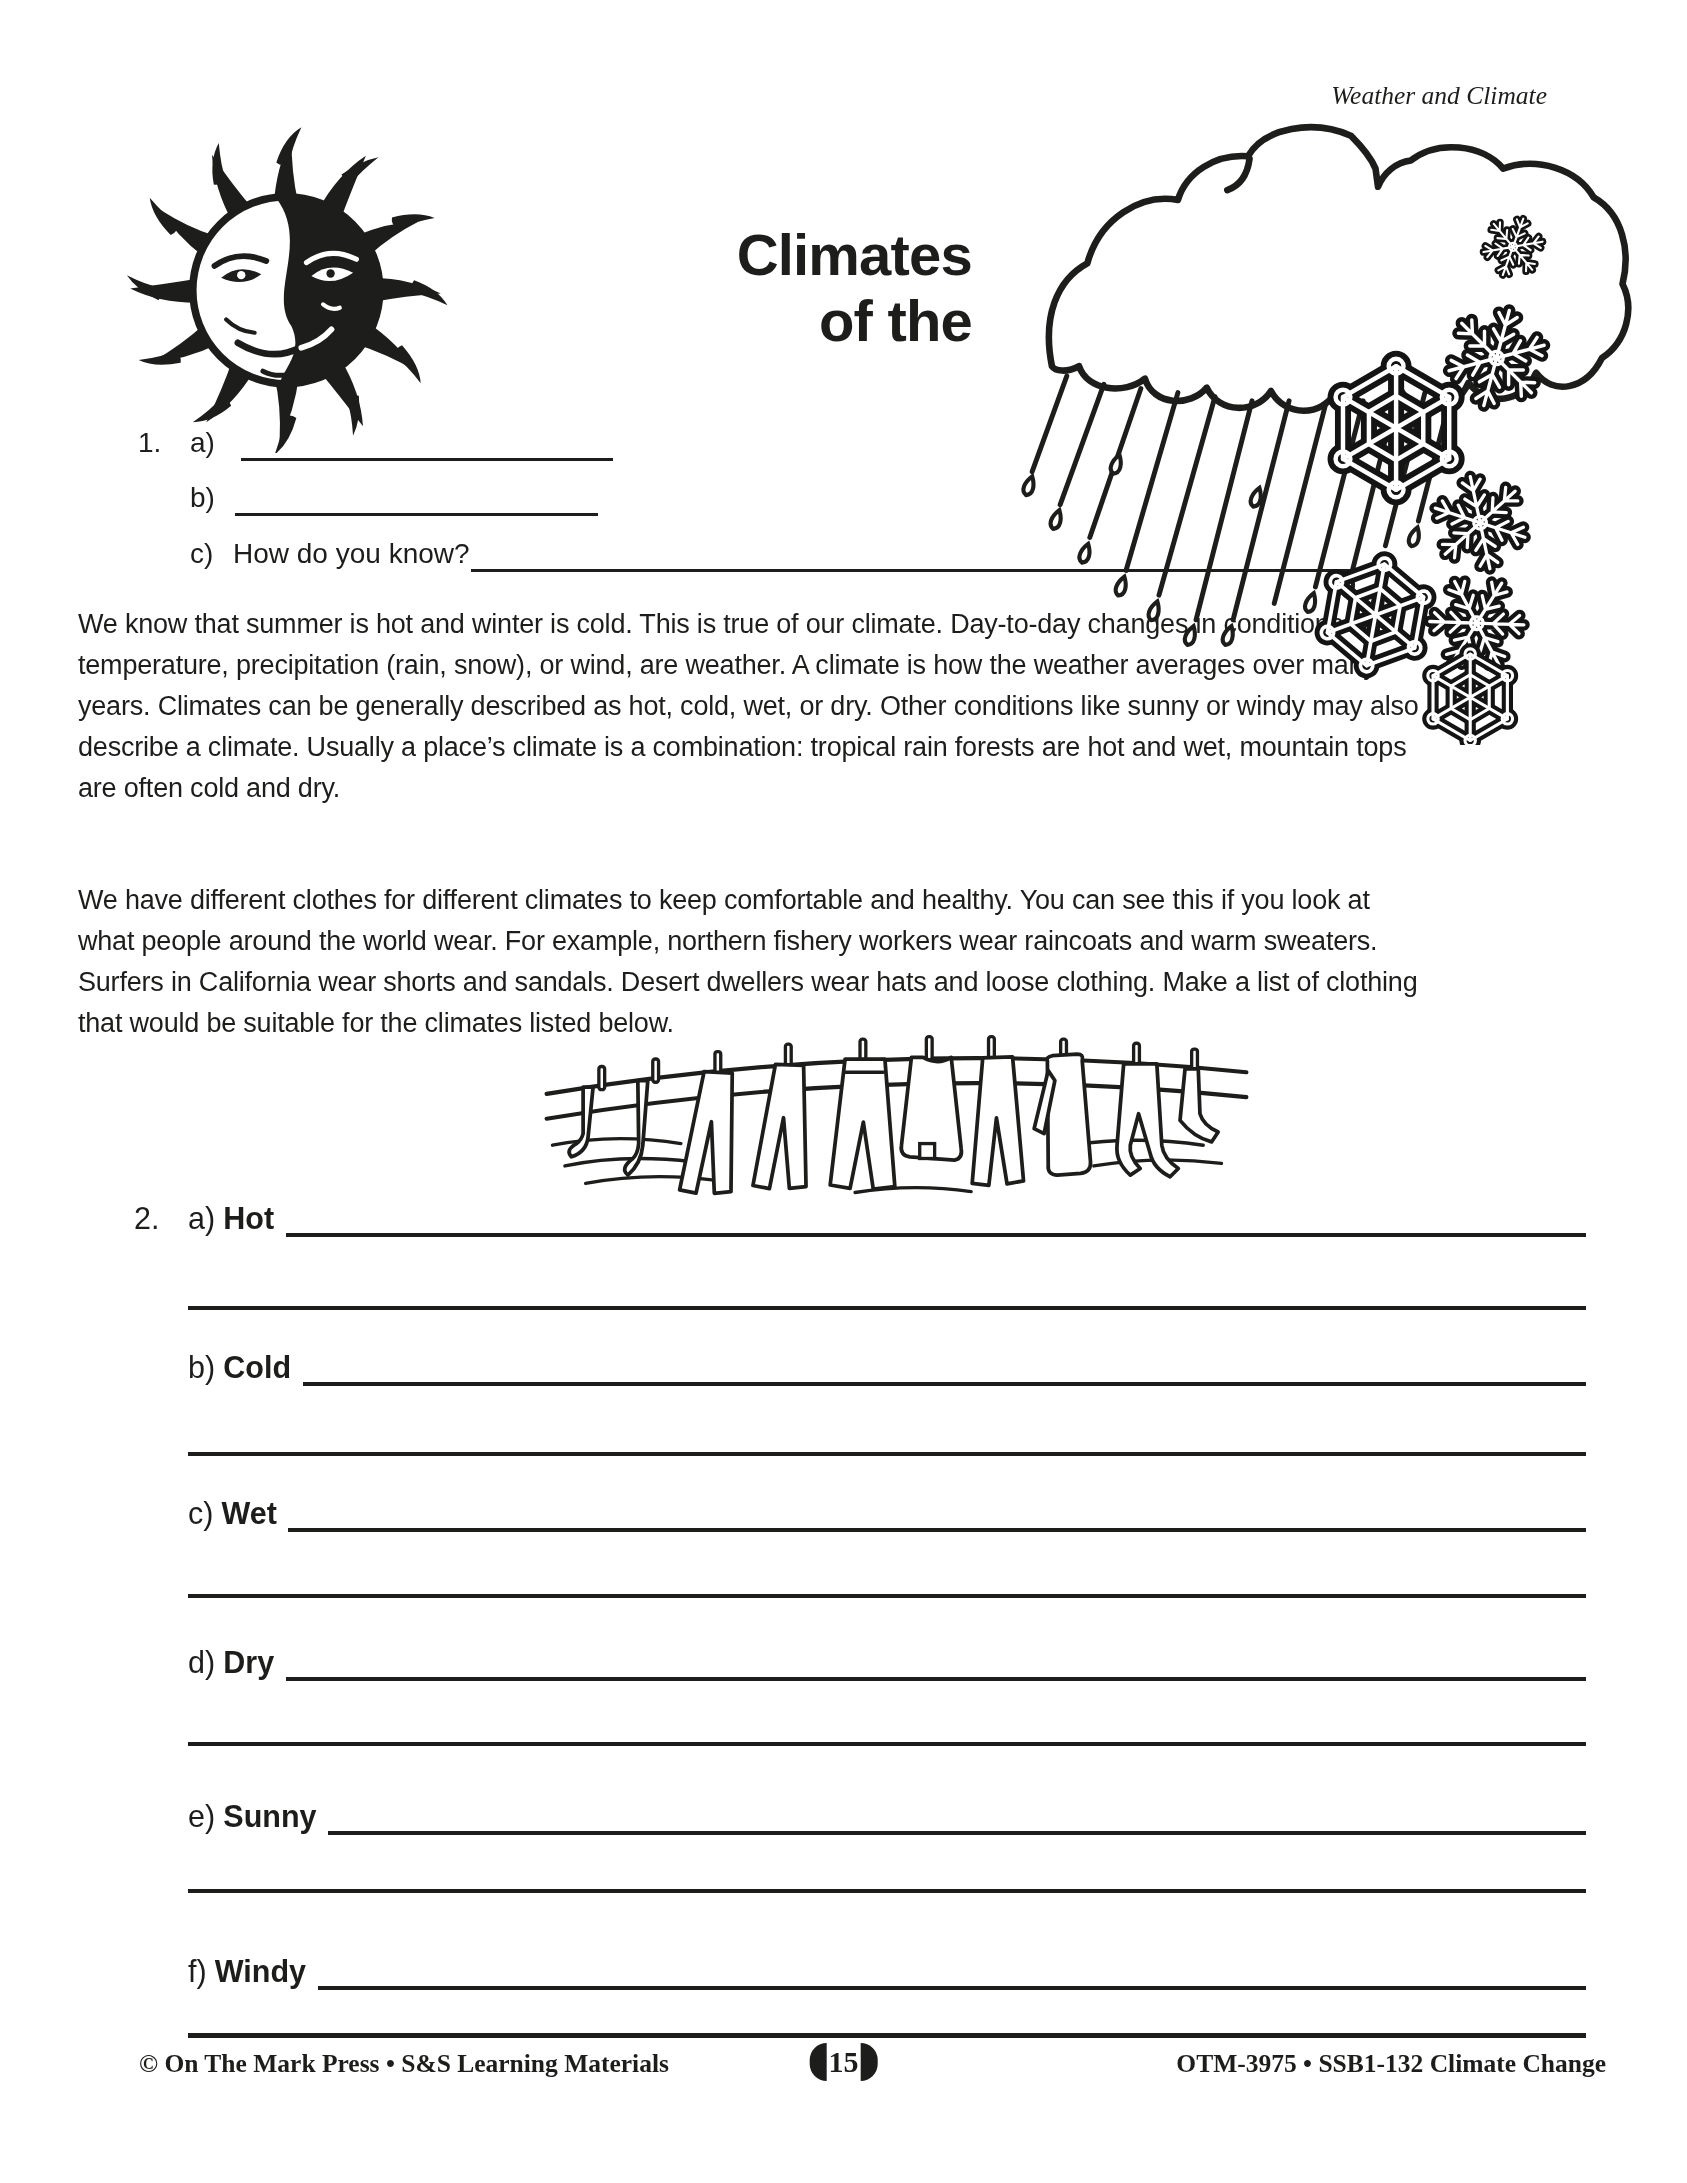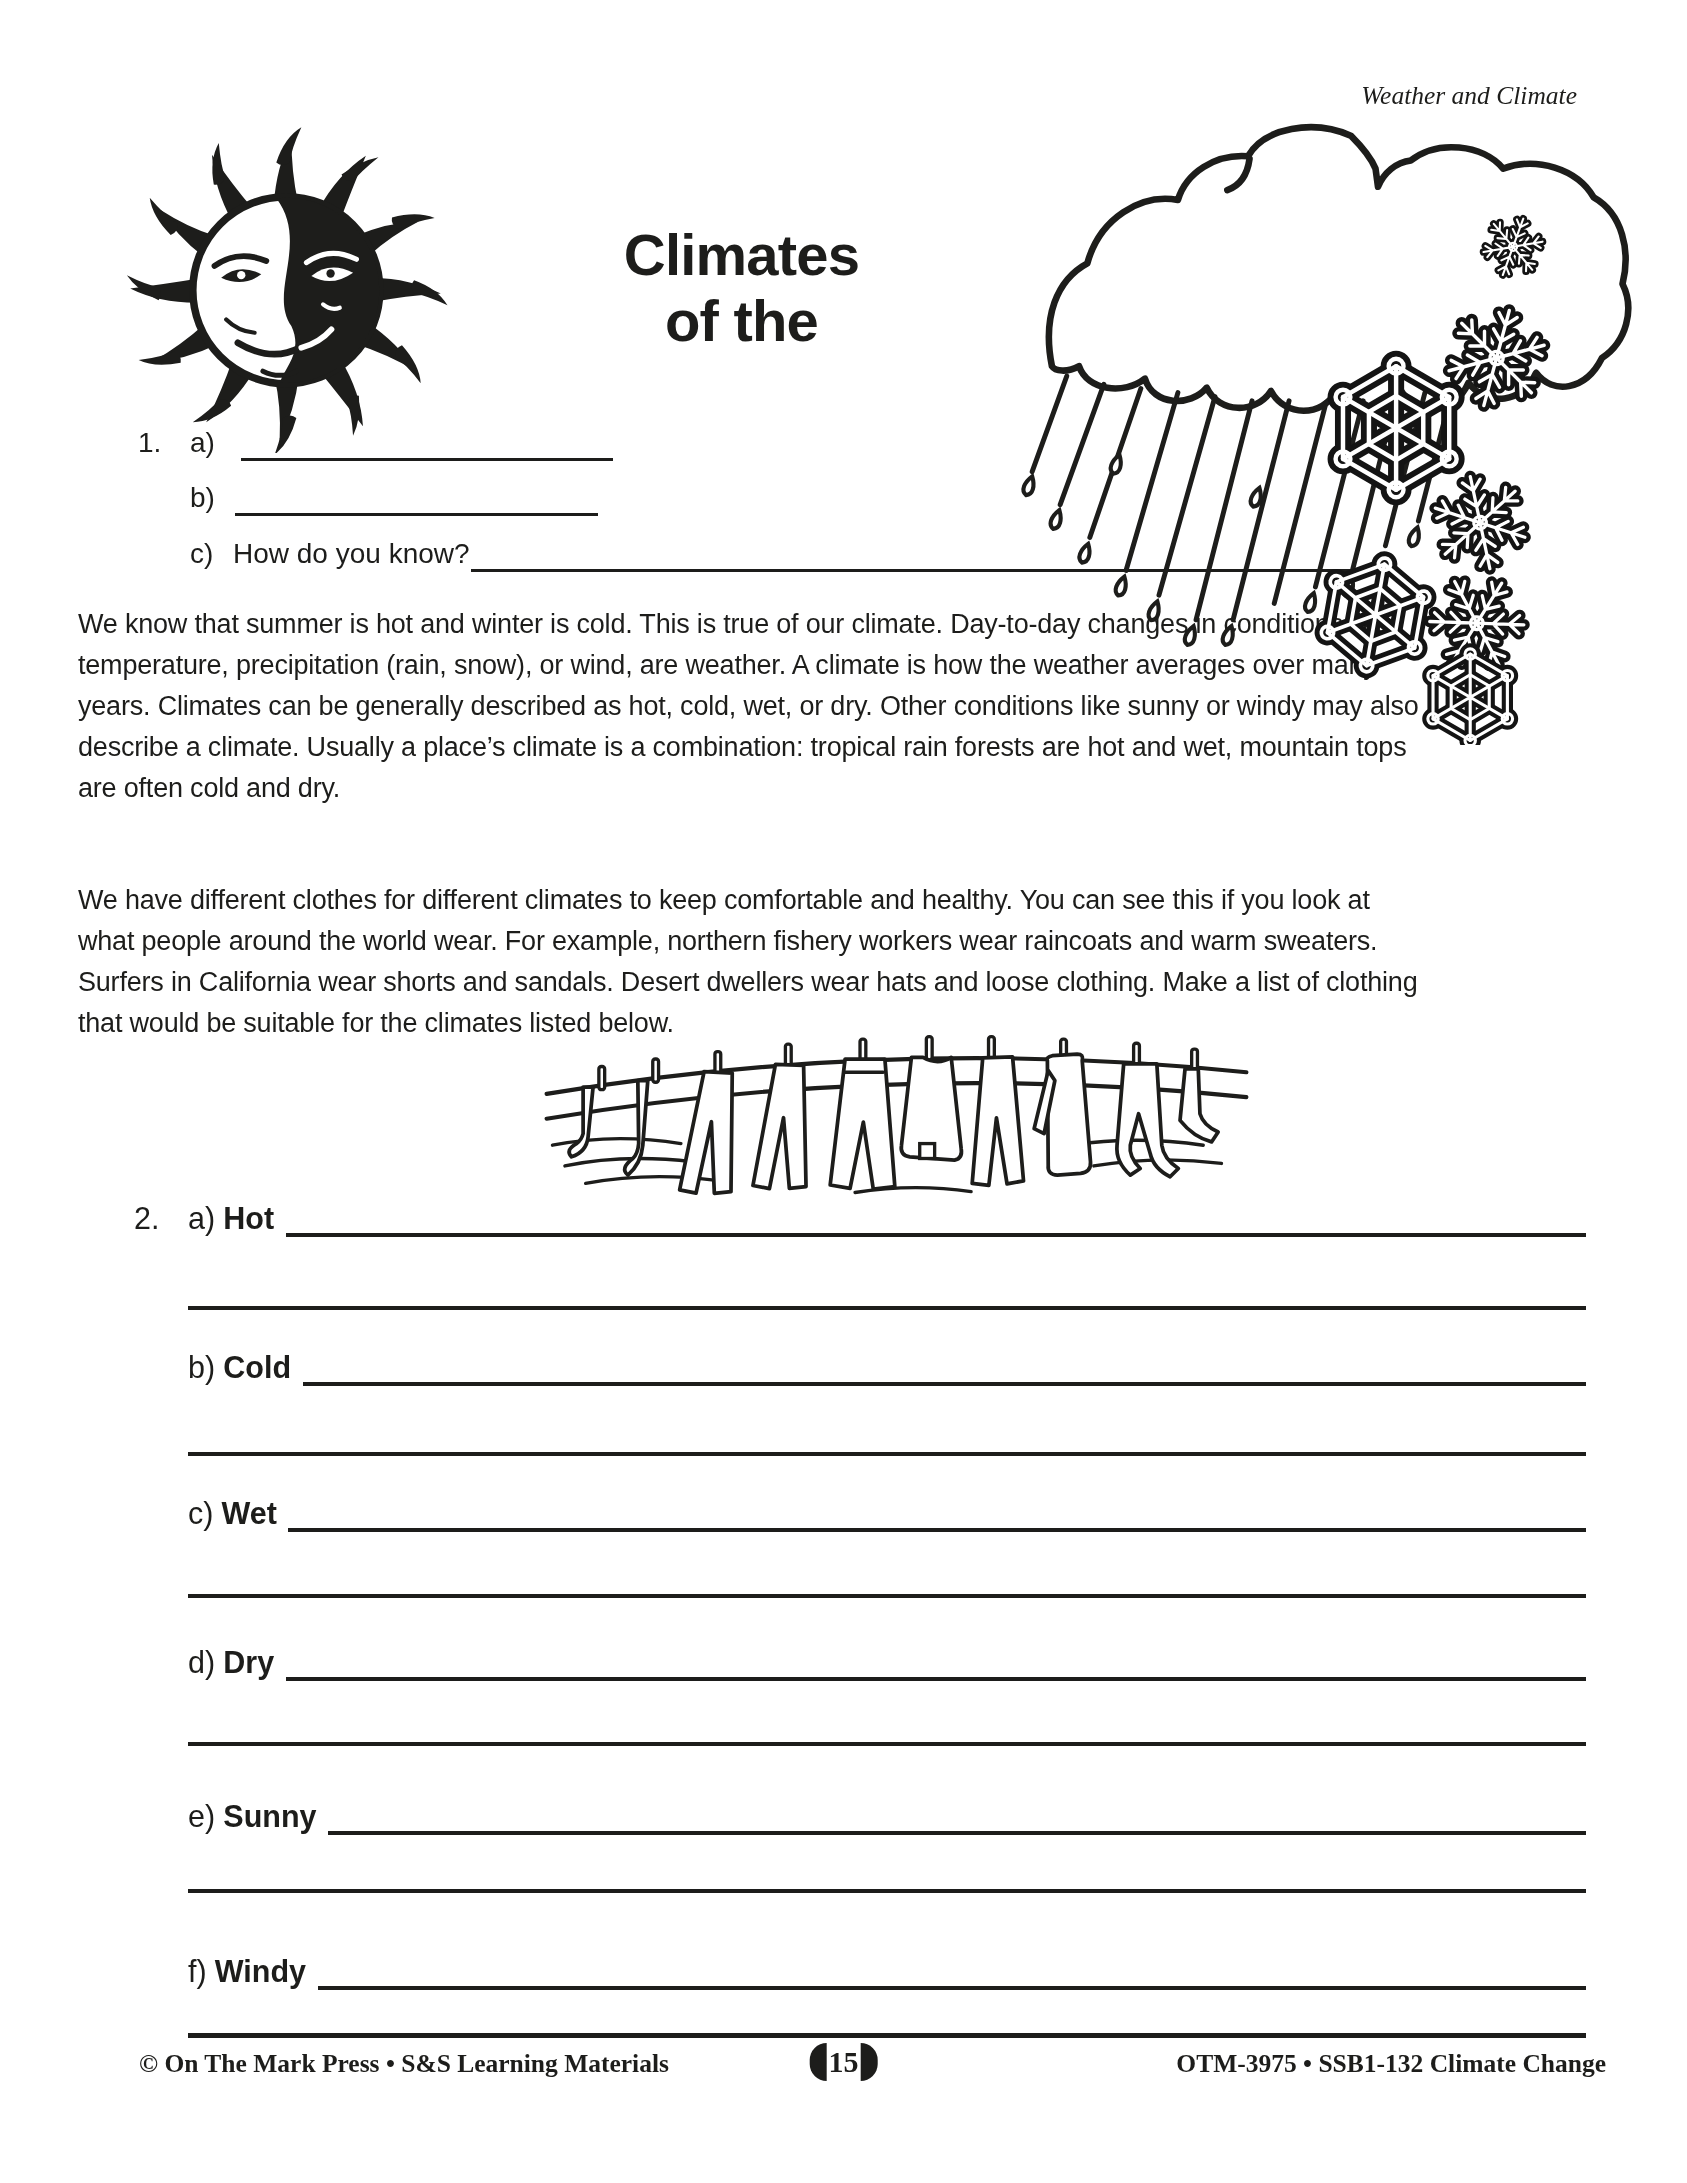--- a/index.html
+++ b/index.html
@@ -6,28 +6,28 @@
   .page{
     position:relative;
     width:1687px;height:2183px;
     background:#ffffff;
     font-family:"Liberation Sans",sans-serif;
     color:#1d1d1b;
     overflow:hidden;
   }
   
   .hdr-right{
-    position:absolute;top:81px;right:110px;
+    position:absolute;top:81px;right:140px;
     font-family:"Liberation Serif",serif;
     font-style:italic;font-size:25.5px;color:#1d1d1b;
   }
   
   .title{
     position:absolute;left:511px;top:222px;width:461px;
-    text-align:center;font-weight:800;font-size:58px;line-height:66px;
+    text-align:right;font-weight:800;font-size:58px;line-height:66px;
     letter-spacing:-0.8px;color:#1d1d1b;
   }
   
   .sun-wrap{position:absolute;left:111px;top:119px;width:354px;height:334px;}
   .cloud-wrap{position:absolute;left:1009px;top:111px;width:626px;height:634px;z-index:3;}
   .line-art{stroke:#1d1d1b;stroke-linecap:round;stroke-linejoin:round;fill:none;}
   .fillink{fill:#1d1d1b;stroke:none;}
   .garment{fill:#ffffff;stroke:#1d1d1b;stroke-width:4.5;stroke-linejoin:round;}
   .shade{stroke:#c4c4c4;stroke-width:15;fill:none;stroke-linecap:round;}
   .fk-black{stroke:#141414;stroke-width:13;fill:none;stroke-linecap:round;stroke-linejoin:round;}

